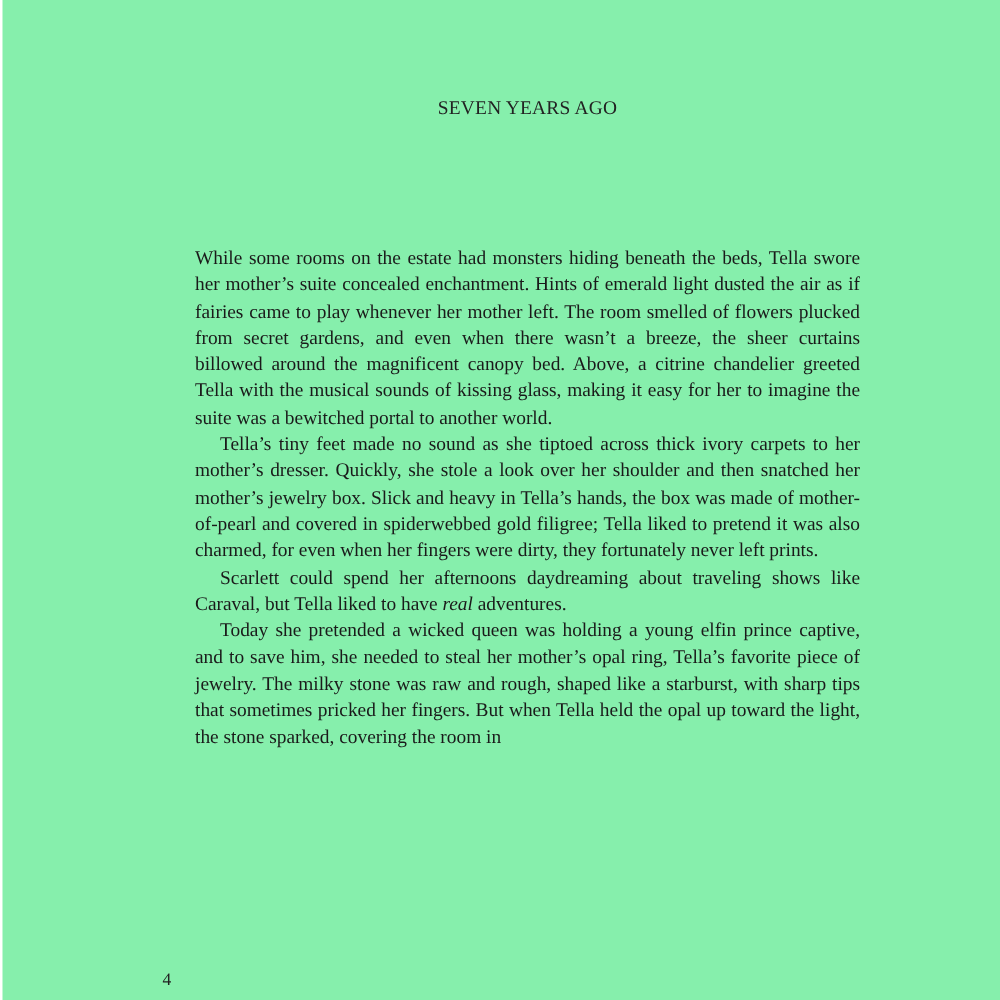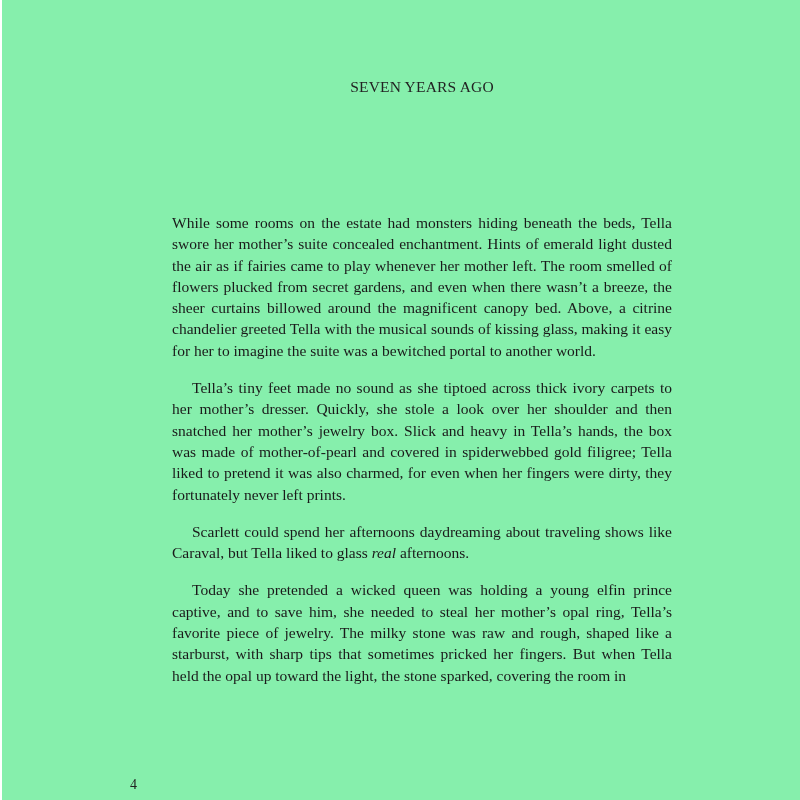--- a/index.html
+++ b/index.html
@@ -34,21 +34,21 @@
     .body-text {
       position: absolute;
       top: 196px;
       left: 154px;
       width: 532px;
       font-size: 15.5px;
       line-height: 21.3px;
       color: #1a1a1a;
     }
     .body-text p {
-      margin: 16px;
+      margin: 0;
       text-align: justify;
       text-indent: 20px;
       hyphens: none;
     }
     .body-text p.first {
       text-indent: 0;
     }
     .body-text em {
     }
     .page-number {
@@ -61,18 +61,18 @@
   </style>
 </head>
 <body>
 
 <div class="page">
   <div class="chapter-title">SEVEN YEARS AGO</div>
 
   <div class="body-text">
     <p class="first">While some rooms on the estate had monsters hiding beneath the beds, Tella swore her mother’s suite concealed enchantment. Hints of emerald light dusted the air as if fairies came to play whenever her mother left. The room smelled of flowers plucked from secret gardens, and even when there wasn’t a breeze, the sheer curtains billowed around the magnificent canopy bed. Above, a citrine chandelier greeted Tella with the musical sounds of kissing glass, making it easy for her to imagine the suite was a bewitched portal to another world.</p>
     <p>Tella’s tiny feet made no sound as she tiptoed across thick ivory carpets to her mother’s dresser. Quickly, she stole a look over her shoulder and then snatched her mother’s jewelry box. Slick and heavy in Tella’s hands, the box was made of mother-of-pearl and covered in spiderwebbed gold filigree; Tella liked to pretend it was also charmed, for even when her fingers were dirty, they fortunately never left prints.</p>
-    <p><span>Scarlett could spend her afternoons daydreaming about traveling shows like Caraval, but Tella liked to glass </span><em>real</em><span> afternoons.</span></p>
+    <p><span>Scarlett could spend her afternoons daydreaming about traveling shows like Caraval, but Tella liked to have </span><em>real</em><span> adventures.</span></p>
     <p>Today she pretended a wicked queen was holding a young elfin prince captive, and to save him, she needed to steal her mother’s opal ring, Tella’s favorite piece of jewelry. The milky stone was raw and rough, shaped like a starburst, with sharp tips that sometimes pricked her fingers. But when Tella held the opal up toward the light, the stone sparked, covering the room in</p>
   </div>
 
   <div class="page-number">4</div>
 </div>
 
 </body></html>

